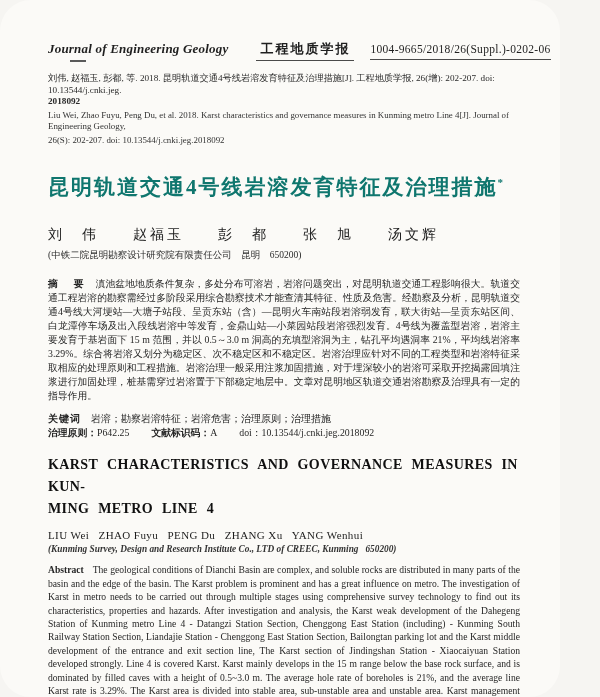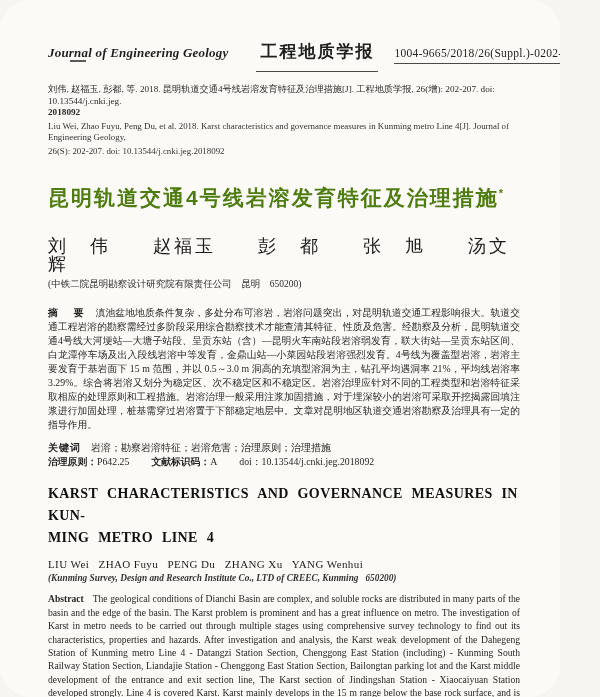--- a/index.html
+++ b/index.html
@@ -26,22 +26,22 @@
     margin-top:40px;
     display:flex;align-items:baseline;
     white-space:nowrap;
   }
   .journal-en{
     font-style:italic;font-weight:700;
     font-size:13px;letter-spacing:.2px;
     color:#1f1f1f;
   }
   .journal-zh{
-    font-weight:700;font-size:17px;
-    margin-left:28px;padding:0 4px 8px 4px;
+    font-weight:700;font-size:13px;
+    margin-left:28px;padding:0 4px 2px 4px;
     border-bottom:1.6px solid #4a4a4a;
     letter-spacing:2px;color:#1f1f1f;
   }
   .article-code{
     font-size:11.5px;margin-left:16px;
     padding-bottom:4px;border-bottom:1.6px solid #4a4a4a;
     letter-spacing:.3px;color:#1f1f1f;
   }
   .hdr-dash{display:inline-block;height:2px;background:#5a5a5a;vertical-align:baseline;}
   .dash-under-left{position:absolute;left:22px;top:60px;width:16px;}
@@ -49,27 +49,27 @@
   .dash-r2{width:10px;margin-left:8px;}
 
   
   .citations{margin-top:12px;font-size:9.2px;line-height:11.6px;color:#2a2a2a;}
   .cite-zh-l2{font-weight:600;}
   .cite-en{margin-top:2px;font-size:8.9px;color:#333;}
 
   
   .title-zh{
     margin-top:22px;
-    font-family:Liberation Sans, sans-serif;
+    font-family:Liberation Serif, serif;
     font-weight:700;font-size:21px;line-height:26px;
-    letter-spacing:2px;color:#4d7c0f;
+    letter-spacing:2px;color:#0f766e;
   }
   .title-zh sup{font-size:11px;font-weight:700;}
   .authors-zh{
-    margin-top:26px;font-size:18px;line-height:18px;
+    margin-top:26px;font-size:14px;line-height:18px;
     letter-spacing:3px;color:#1c1c1c;white-space:pre-wrap;
   }
   .affil-zh{margin-top:5px;font-size:9.5px;line-height:12px;color:#2a2a2a;white-space:pre-wrap;}
 
   
   .abs-zh{
     margin-top:16px;font-size:9.8px;line-height:14px;
     text-align:justify;color:#262626;
   }
   .abs-zh .lbl{font-weight:700;margin-right:9px;letter-spacing:3px;}

